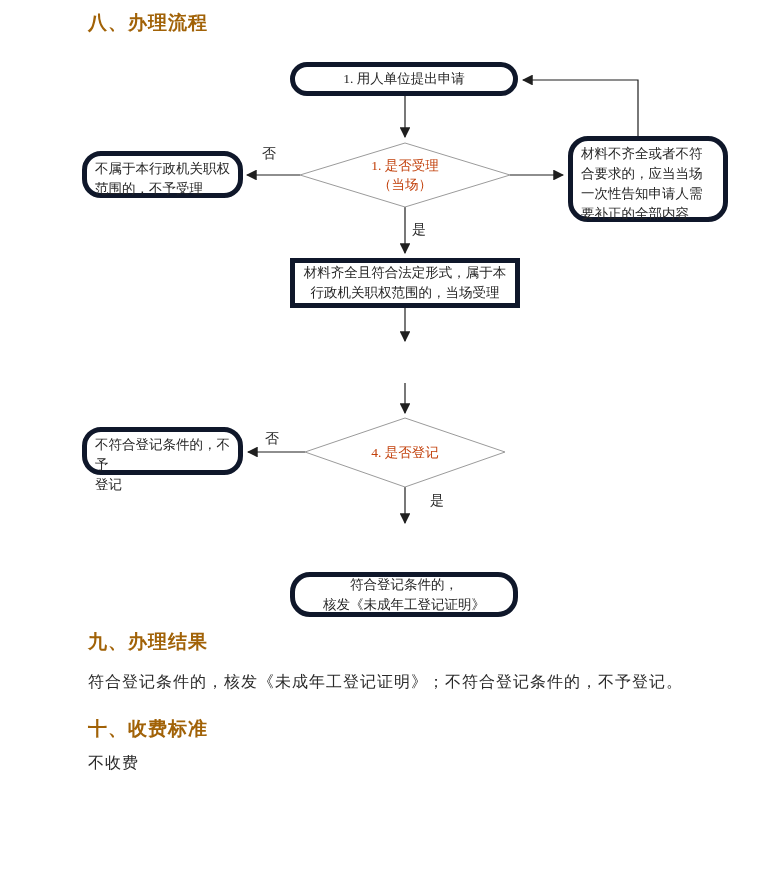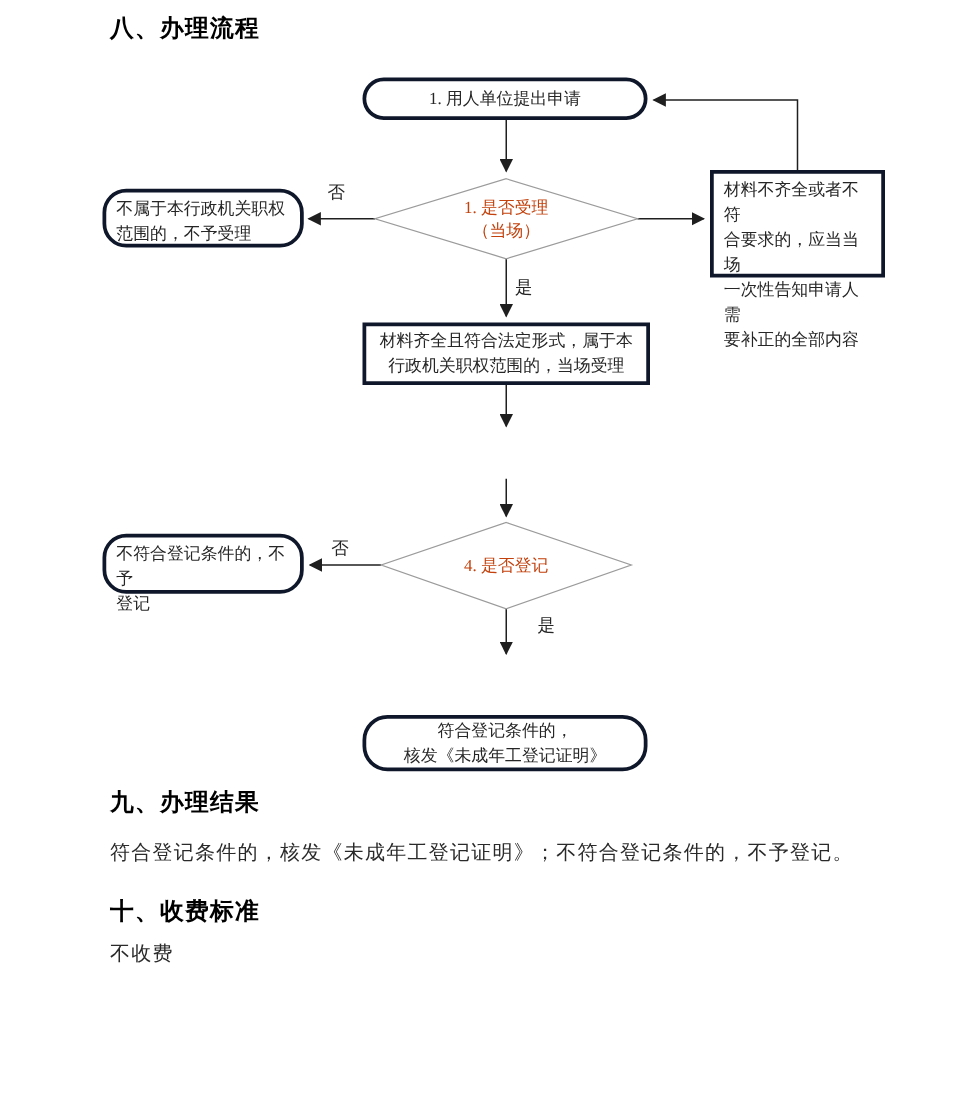--- a/index.html
+++ b/index.html
@@ -11,36 +11,36 @@
     font-family: "Liberation Serif", "DejaVu Serif", serif;
     color: #262626;
     overflow: hidden;
   }
   .heading {
     position: absolute;
     font-family: "Liberation Sans", "DejaVu Sans", sans-serif;
     font-weight: bold;
     font-size: 19px;
     letter-spacing: 1px;
-    color: #000000;
+    color: #a16207;
     white-space: nowrap;
   }
   .body-text {
     position: absolute;
     font-size: 16px;
     letter-spacing: 1px;
     color: #2a2a2a;
     white-space: nowrap;
   }
   .fc-svg { position: absolute; left: 0; top: 0; width: 770px; height: 888px; }
   .node {
     position: absolute;
     box-sizing: border-box;
     background: #ffffff;
-    border: 3px solid #0f172a;
+    border: 5px solid #0f172a;
     font-size: 13.5px;
     line-height: 20px;
     color: #262626;
     white-space: pre-line;
   }
   .node.center { display: flex; align-items: center; justify-content: center; text-align: center; }
   .node.leftalign { padding: 3px 8px; text-align: left; border-radius: 19px; }
   .stadium { border-radius: 17px; }
   .rounded { border-radius: 10px; }
   .diamond-text {
@@ -92,21 +92,21 @@
   <div class="node center stadium" style="left:290px; top:62px; width:228px; height:34px;">1. 用人单位提出申请</div>
 
   <div class="diamond-text" style="left:330px; top:156px; width:150px;">1. 是否受理
 （当场）</div>
 
   <div class="edge-label" style="left:262px; top:145px;">否</div>
 
   <div class="node leftalign rounded" style="left:82px; top:151px; width:161px; height:47px;">不属于本行政机关职权
 范围的，不予受理</div>
 
-  <div class="node leftalign" style="left:568px; top:136px; width:140px; height:86px; border-radius:0;">材料不齐全或者不符
+  <div class="node leftalign" style="left:568px; top:136px; width:160px; height:86px; border-radius:20px;">材料不齐全或者不符
 合要求的，应当当场
 一次性告知申请人需
 要补正的全部内容</div>
 
   <div class="edge-label" style="left:412px; top:221px;">是</div>
 
   <div class="node center" style="left:290px; top:258px; width:230px; height:50px;">材料齐全且符合法定形式，属于本
 行政机关职权范围的，当场受理</div>
 
 

